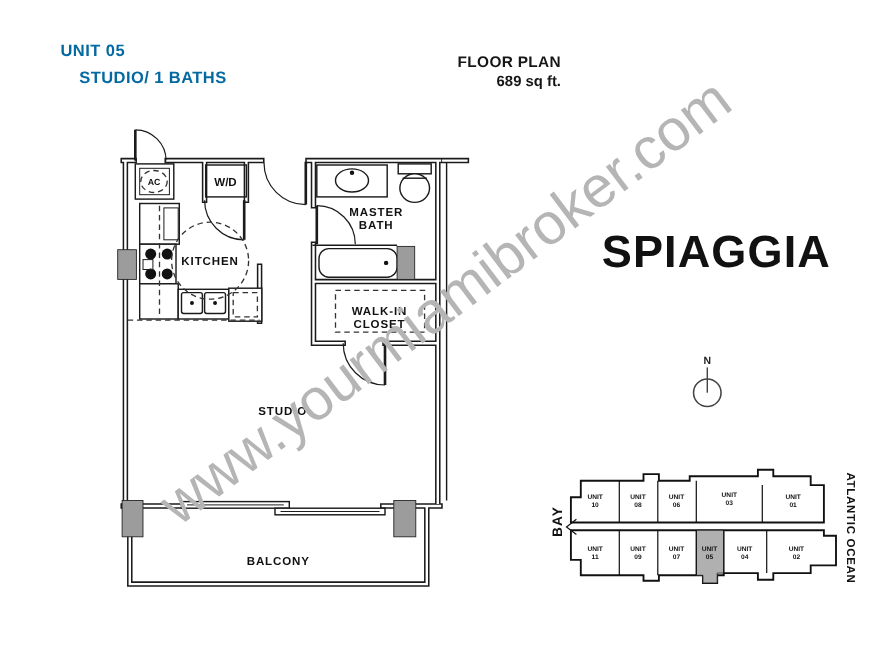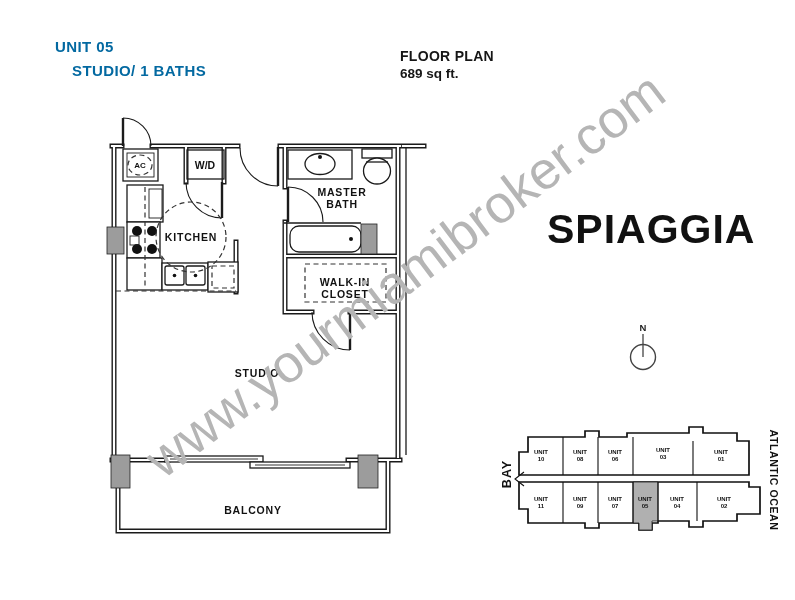--- a/index.html
+++ b/index.html
@@ -1,20 +1,20 @@
 <!DOCTYPE html>
 <html><head>
 <meta charset="utf-8">
 <style>
   html,body{margin:0;padding:0;background:#fff;}
   .canvas{position:relative;width:795px;height:600px;background:#ffffff;overflow:hidden;
           font-family:"Liberation Sans","DejaVu Sans",sans-serif;color:#161616;}
   .abs{position:absolute;}
   .hdr{font-weight:bold;font-size:15px;letter-spacing:.4px;color:#0369a1;}
-  #plan-title-box{left:400px;top:48px;width:140px;text-align:left;}
+  #plan-title-box{left:370px;top:48px;width:140px;text-align:right;}
   #plan-title-box .t1{font-weight:bold;font-size:14px;letter-spacing:.3px;}
   #plan-title-box .t2{font-weight:bold;font-size:13.5px;margin-top:2px;}
   #building-name{left:547px;top:206px;font-size:41px;font-weight:bold;letter-spacing:1px;color:#111;}
   #watermark{left:136px;top:444px;font-size:53px;color:#b5b5b5;white-space:nowrap;
              transform:rotate(-37deg);transform-origin:left top;line-height:1;z-index:6;
              font-family:"Liberation Sans","DejaVu Sans",sans-serif;}
   svg{position:absolute;left:0;top:0;z-index:2;}
   
   .w  {stroke:#1b1b1b;stroke-width:5;fill:none;stroke-linecap:square;}
   .wc {stroke:#ffffff;stroke-width:2.2;fill:none;stroke-linecap:square;}

